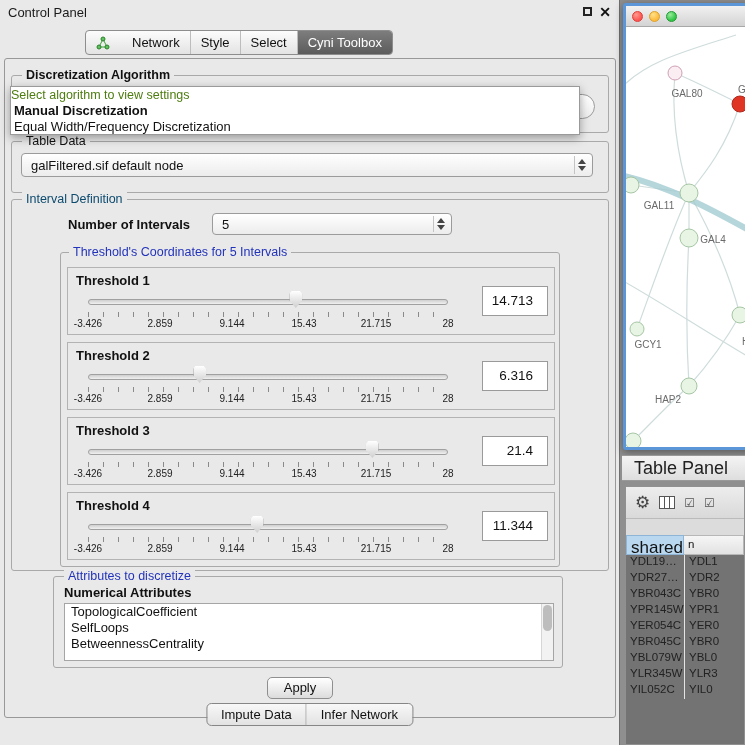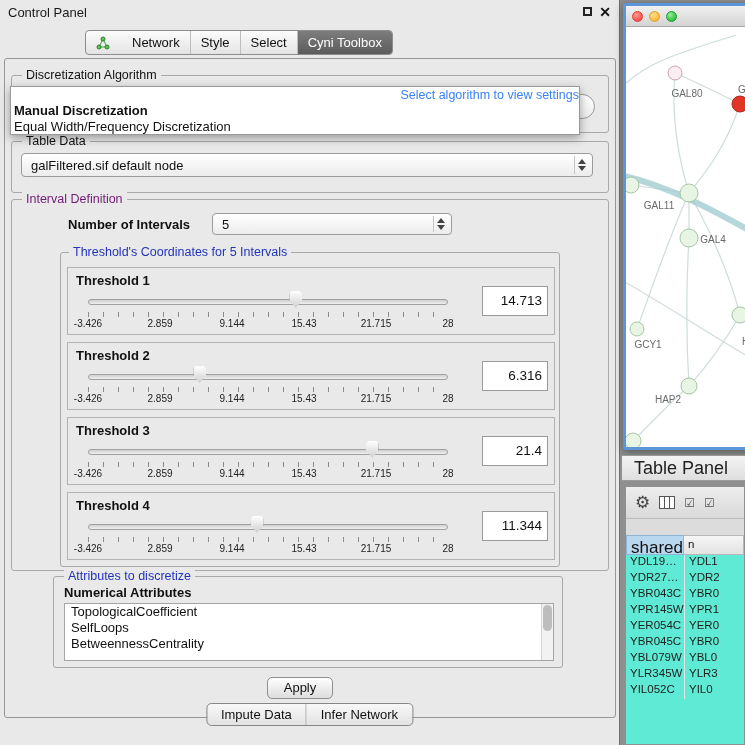--- a/index.html
+++ b/index.html
@@ -20,54 +20,54 @@
          border-left:1px solid #bdbdbd; cursor:default; white-space:nowrap; }
   .tab:first-child { border-left:none; }
   .tab.selected { background:linear-gradient(#7d7d7d,#5c5c5c); color:#fff; }
 
   .panel-body { position:absolute; left:4px; top:58px; width:612px; height:660px;
                 border:1px solid #989898; border-radius:3px; background:#e9e9e9; }
 
   .group { position:absolute; border:1px solid #a9a9a9; border-radius:3px; }
   .group-legend { position:absolute; top:-8px; left:10px; background:#e9e9e9; padding:0 4px;
                   font-size:12.5px; white-space:nowrap; }
-  .legend-black { color:#111; font-weight:normal; }
-  .legend-green { color:#701a75; }
+  .legend-black { color:#111; font-weight:bold; }
+  .legend-green { color:#0c4a6e; }
   .legend-blue  { color:#2233bb; }
 
   .combo { position:absolute; background:linear-gradient(#ffffff,#ececec); border:1px solid #9b9b9b;
            font-size:13px; color:#111;text-align:right; }
   .combo .combo-text { position:absolute; left:9px; top:0; bottom:0; display:flex; align-items:center; }
   .stepper { position:absolute; right:3px; top:2px; bottom:2px; width:15px; border-left:1px solid #c4c4c4;
              display:flex; flex-direction:column; align-items:center; justify-content:center; gap:2px; }
   .arrow-up   { width:0; height:0; border:4px solid transparent; border-top:none; border-bottom:5px solid #444; }
   .arrow-down { width:0; height:0; border:4px solid transparent; border-bottom:none; border-top:5px solid #444; }
 
   .algo-group   { left:6px; top:16px; width:598px; height:58px; }
   .algo-combo   { left:14px; top:35px; width:576px; height:25px; border-radius:13px; }
   .popup { position:absolute; left:5px; top:27px; width:570px; height:49px; background:#fff;
            border:1px solid #9a9a9a; box-shadow:0 3px 9px rgba(0,0,0,.35); z-index:50; }
-  .popup-placeholder { text-align:right; color:#3b82f6; font-size:12.5px; line-height:16px; }
+  .popup-placeholder { text-align:left; color:#4d7c0f; font-size:12.5px; line-height:16px; }
   .popup-item { font-size:13px; color:#111; line-height:16px; padding-left:3px; }
   .popup-item.bold { font-weight:bold; }
 
   .tabledata-group { left:6px; top:82px; width:598px; height:52px; }
   .tabledata-combo { left:16px; top:94px; width:572px; height:24px; border-radius:4px; }
 
   .interval-group { left:6px; top:140px; width:598px; height:372px; }
   .ni-label { position:absolute; left:56px; top:17px; font-size:13px; font-weight:bold; color:#111; }
   .ni-combo { left:200px; top:13px; width:240px; height:22px; border-radius:4px; }
 
   .thr-group { position:absolute; left:48px; top:52px; width:500px; height:315px;
                border:1px solid #a9a9a9; border-radius:3px; }
   .thr-box { position:absolute; left:6px; width:488px; height:68px; border:1px solid #b3b3b3; }
   .thr-label { position:absolute; left:8px; top:5px; font-size:13px; font-weight:bold; color:#111; }
   .thr-value { position:absolute; right:6px; top:18px; width:66px; height:30px; background:#fff;
                border:1px solid #9a9a9a; font-size:13.5px; color:#111; text-align:right;
-               line-height:28px; padding-right:5px; }
+               line-height:28px; padding-right:14px; }
   .slider { position:absolute; left:20px; top:0; width:360px; height:68px; }
   .slider-track { position:absolute; left:0; right:0; top:31px; height:6px; border:1px solid #a0a0a0;
                   border-radius:3px; background:linear-gradient(#cfcfcf,#f0f0f0); }
   .slider-thumb { position:absolute; top:23px; width:13px; height:17px; transform:translateX(-50%);
                   background:linear-gradient(#ffffff,#cfcfcf);
                   clip-path:polygon(18% 0,82% 0,100% 18%,100% 55%,50% 100%,0 55%,0 18%);
                   filter:drop-shadow(0 0 1px rgba(0,0,0,.65)); }
   .slider-ticks { position:absolute; left:0; right:0; top:44px; height:5px;
                   background-image:repeating-linear-gradient(to right,#8a8a8a 0 1px,transparent 1px 15px); }
   .slider-scale { position:absolute; left:0; right:0; top:50px; height:12px; }
@@ -121,21 +121,21 @@
   .gear-icon { font-size:17px; color:#444; line-height:1; cursor:default; }
   .columns-icon { width:16px; height:13px; background:#fff; border:1px solid #555;
                   background-image:repeating-linear-gradient(to right,transparent 0 4px,#555 4px 5px); }
   .check-icon { font-size:12px; color:#555; line-height:1; cursor:default; }
   .tp-spacer { height:16px; }
   .tp-colhead { display:flex; height:20px; }
   .tp-col1 { width:58px; background:#b9d8f0; border:1px solid #8fb5d6; font-size:17px; color:#111;
              padding:2px 0 0 4px; }
   .tp-col2 { flex:1; background:linear-gradient(#f6f6f6,#e2e2e2); border:1px solid #b7b7b7;
              border-left:none; font-size:11.5px; color:#111; padding:2px 0 0 4px; }
-  .tp-body { background:#5eead4; position:absolute; left:0; right:0; top:68px; bottom:0; overflow:hidden; }
+  .tp-body { background:#737373; position:absolute; left:0; right:0; top:68px; bottom:0; overflow:hidden; }
   .trow { display:flex; height:16px; }
   .tc1 { width:58px; font-size:11.5px; color:#222; padding-left:4px; white-space:nowrap; overflow:hidden; }
   .tc2 { flex:1; font-size:11.5px; color:#222; padding-left:4px; border-left:1px solid #e4e4e4;
          white-space:nowrap; overflow:hidden; }
 </style>
 </head>
 <body>
 
 <div class="cp">
   <div class="cp-title">Control Panel</div>

